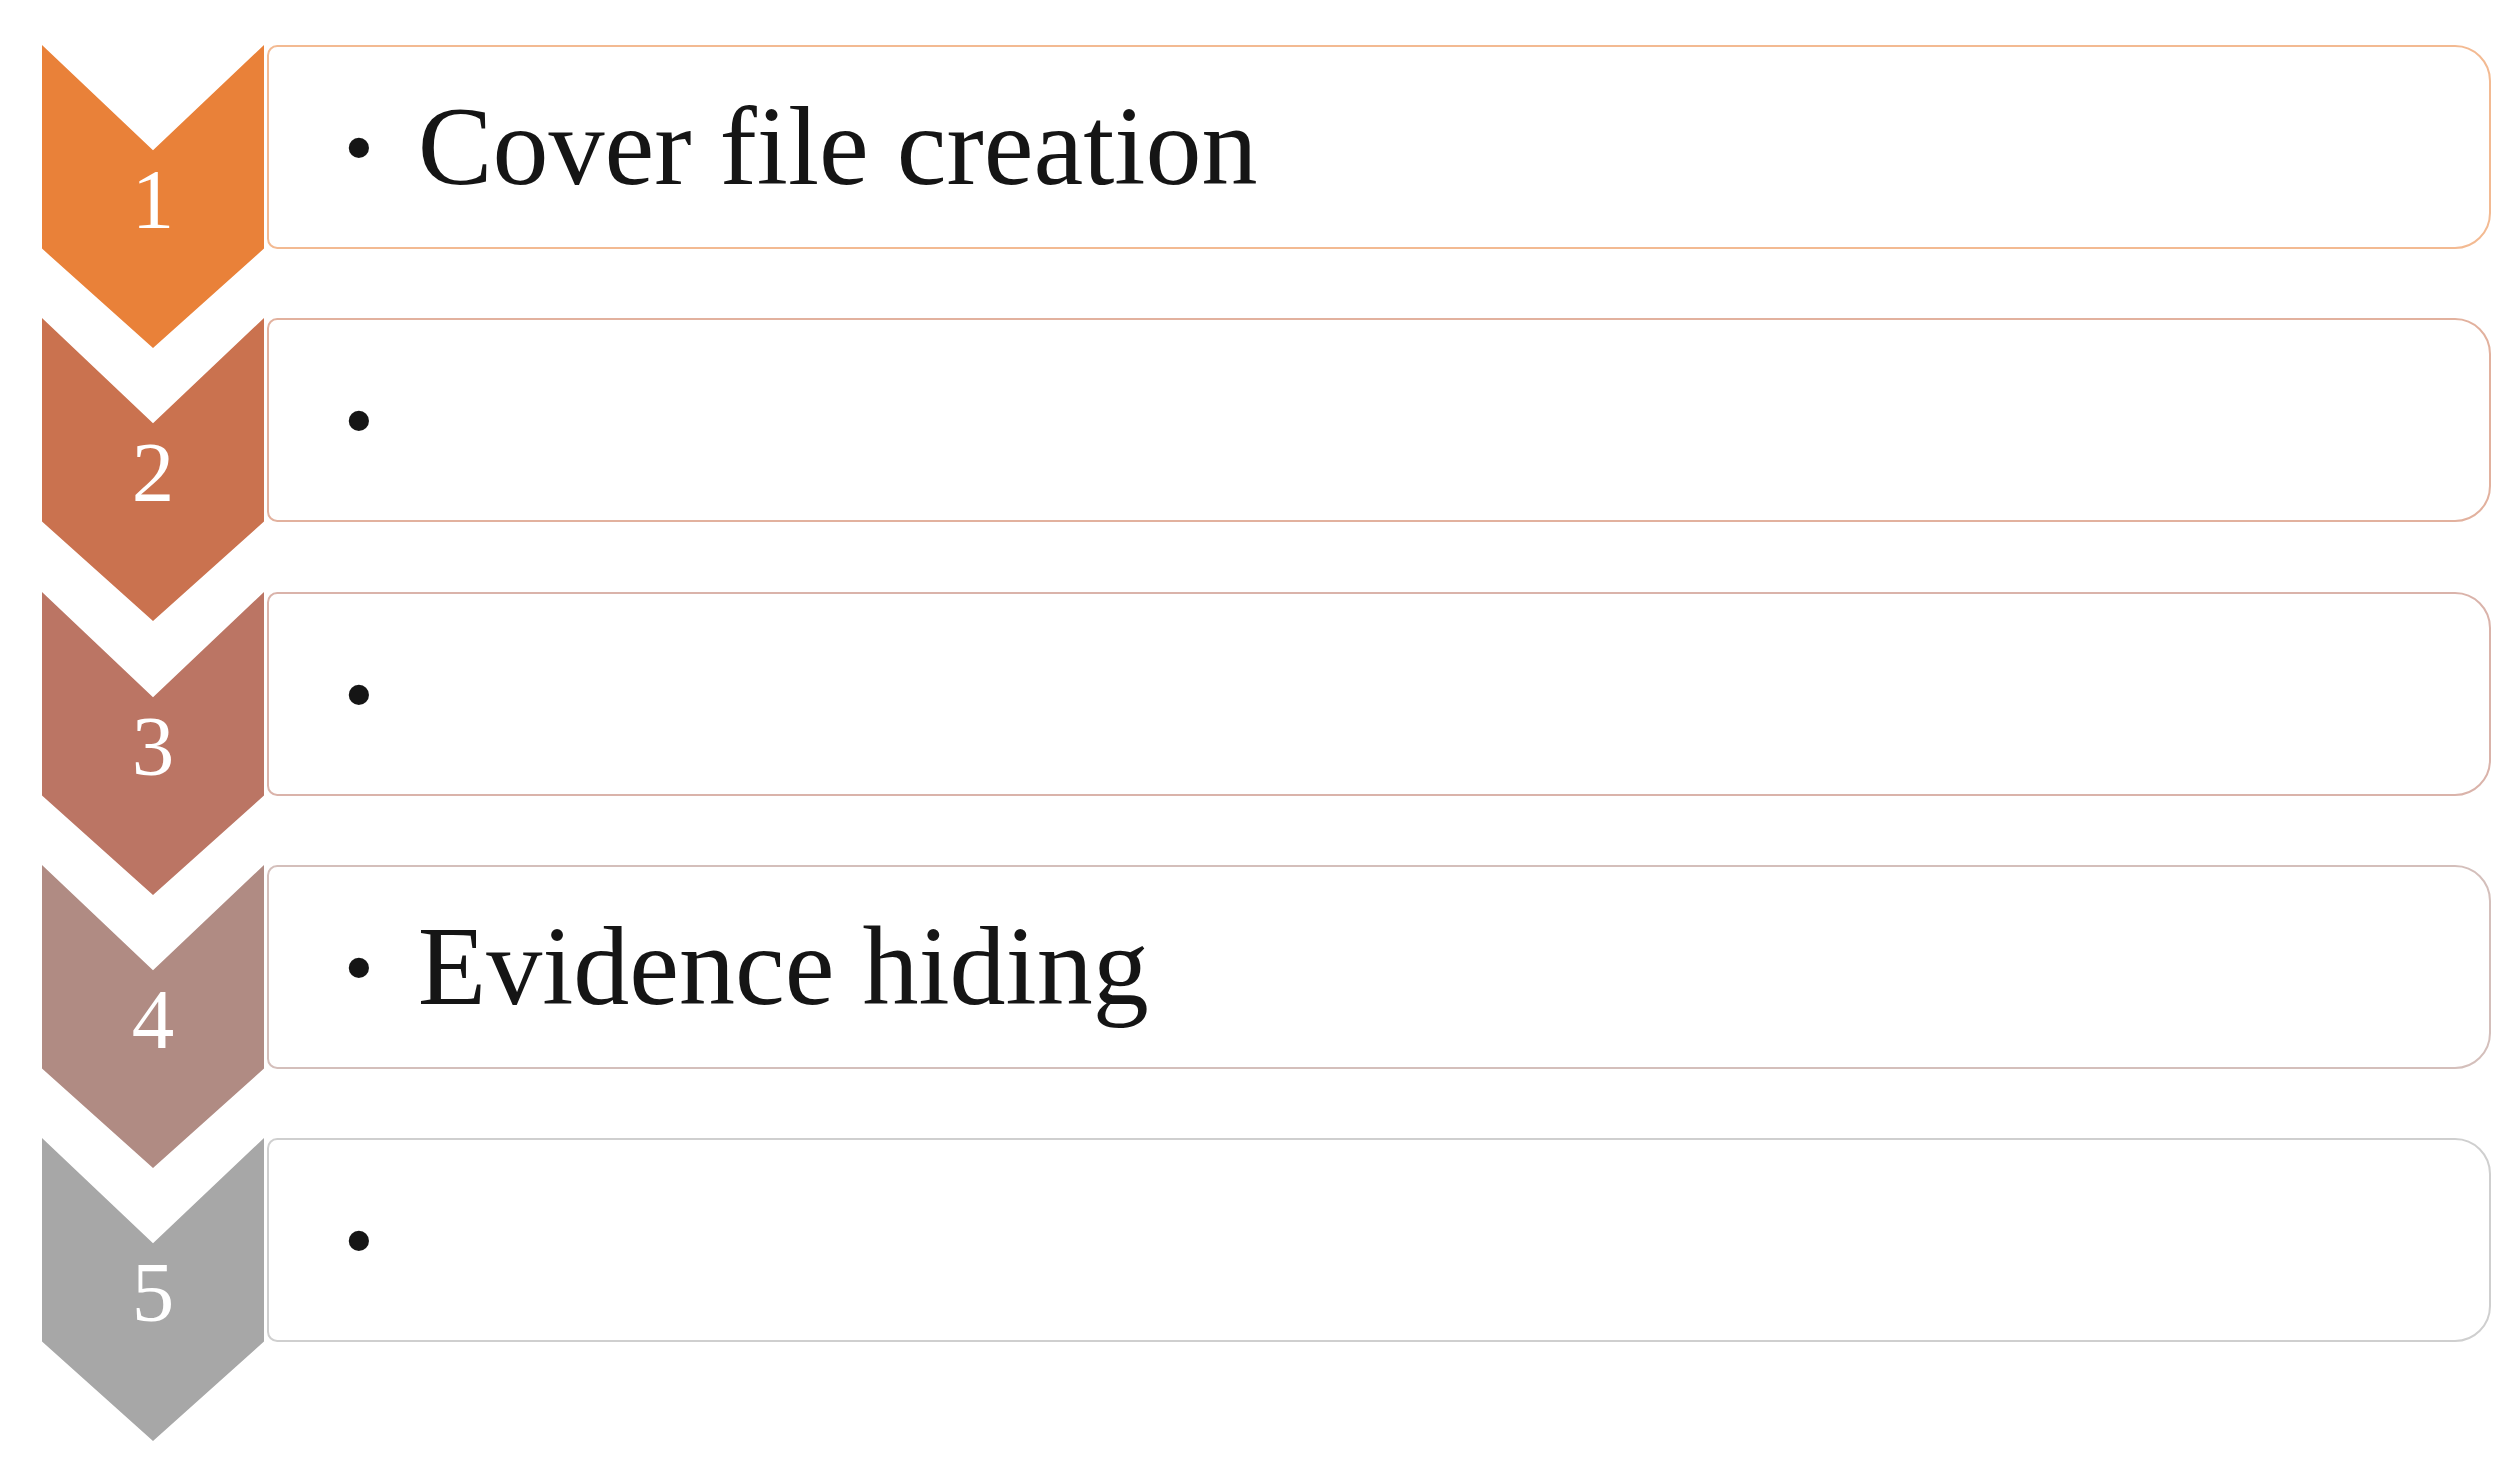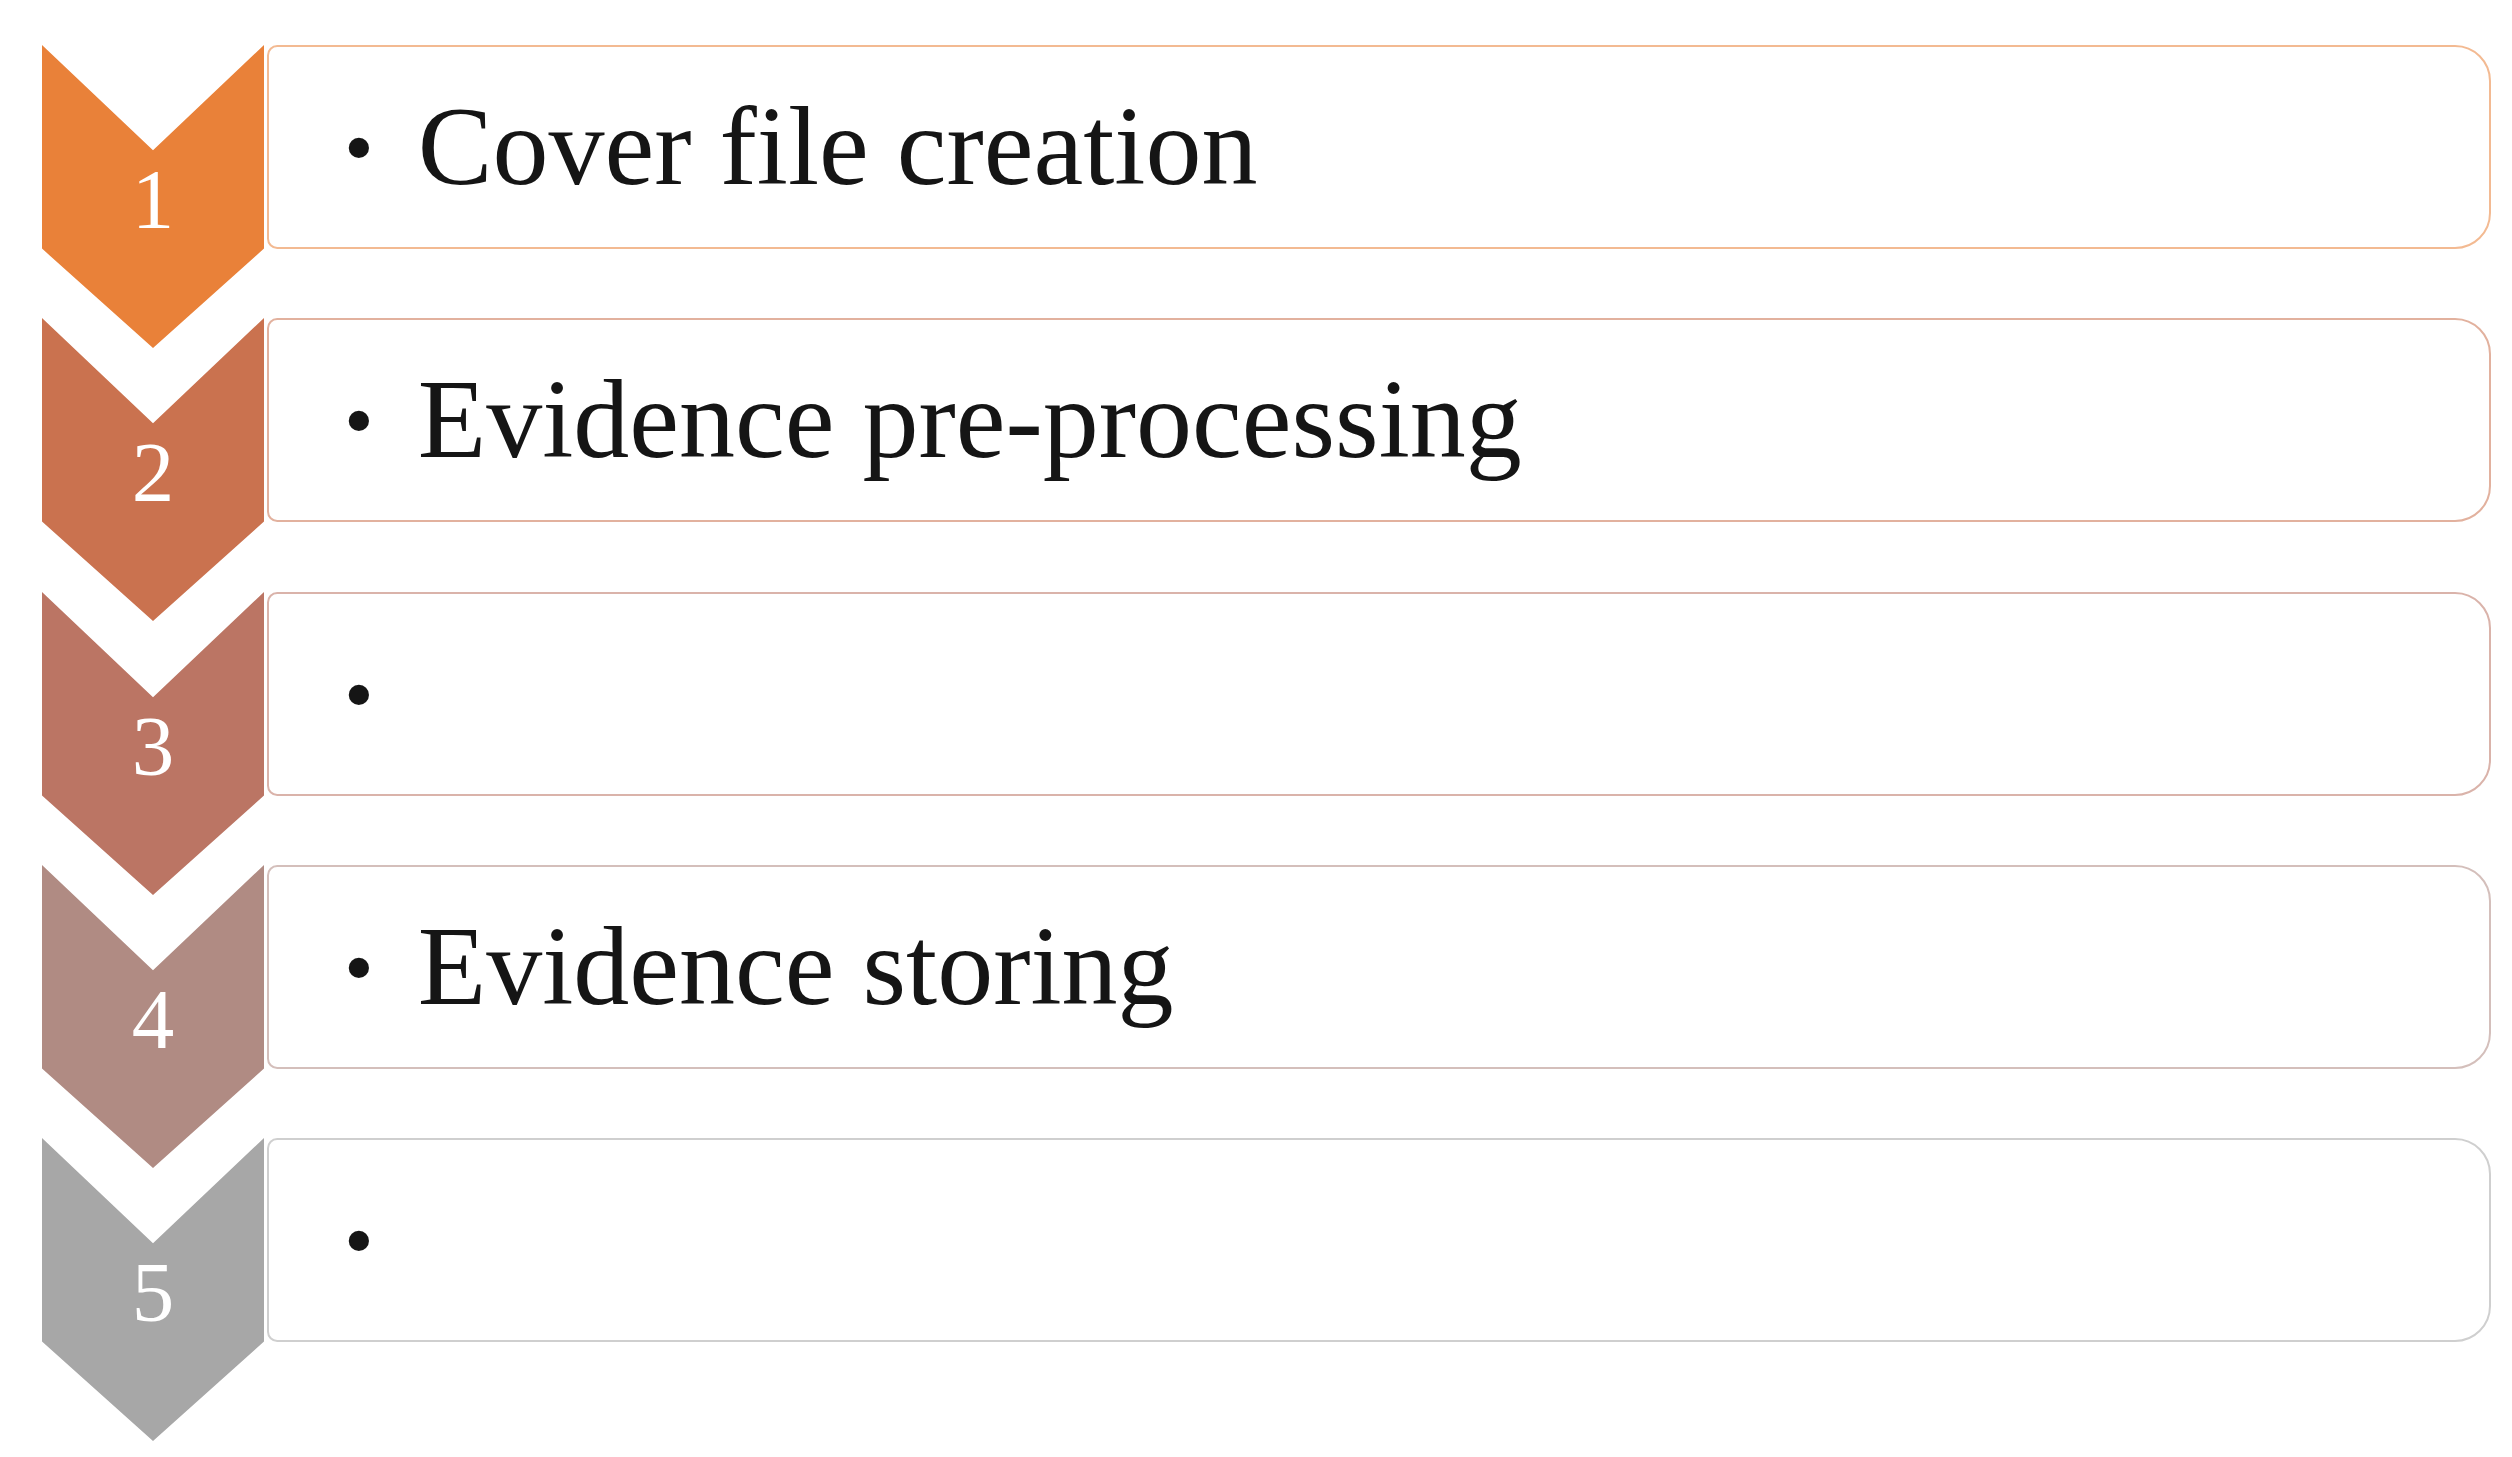--- a/index.html
+++ b/index.html
@@ -99,21 +99,20 @@
   </div>
 
   <div class="row">
     <div class="chevron" style="--c: #CA724F;">
       <div class="num-zone">
         <span class="num">2</span>
       </div>
     </div>
     <div class="box" style="--b: #E2B19E;">
       <span class="bullet">•</span>
-      <span class="label">Evidence pre-processing</span>
     </div>
   </div>
 
   <div class="row">
     <div class="chevron" style="--c: #BB7564;">
       <div class="num-zone">
         <span class="num">3</span>
       </div>
     </div>
     <div class="box" style="--b: #DAB3AA;">
@@ -122,21 +121,21 @@
   </div>
 
   <div class="row">
     <div class="chevron" style="--c: #B08B83;">
       <div class="num-zone">
         <span class="num">4</span>
       </div>
     </div>
     <div class="box" style="--b: #D4BFBB;">
       <span class="bullet">•</span>
-      <span class="label">Evidence storing</span>
+      <span class="label">Evidence hiding</span>
     </div>
   </div>
 
   <div class="row">
     <div class="chevron" style="--c: #A7A7A7;">
       <div class="num-zone">
         <span class="num">5</span>
       </div>
     </div>
     <div class="box" style="--b: #CFCFCF;">

